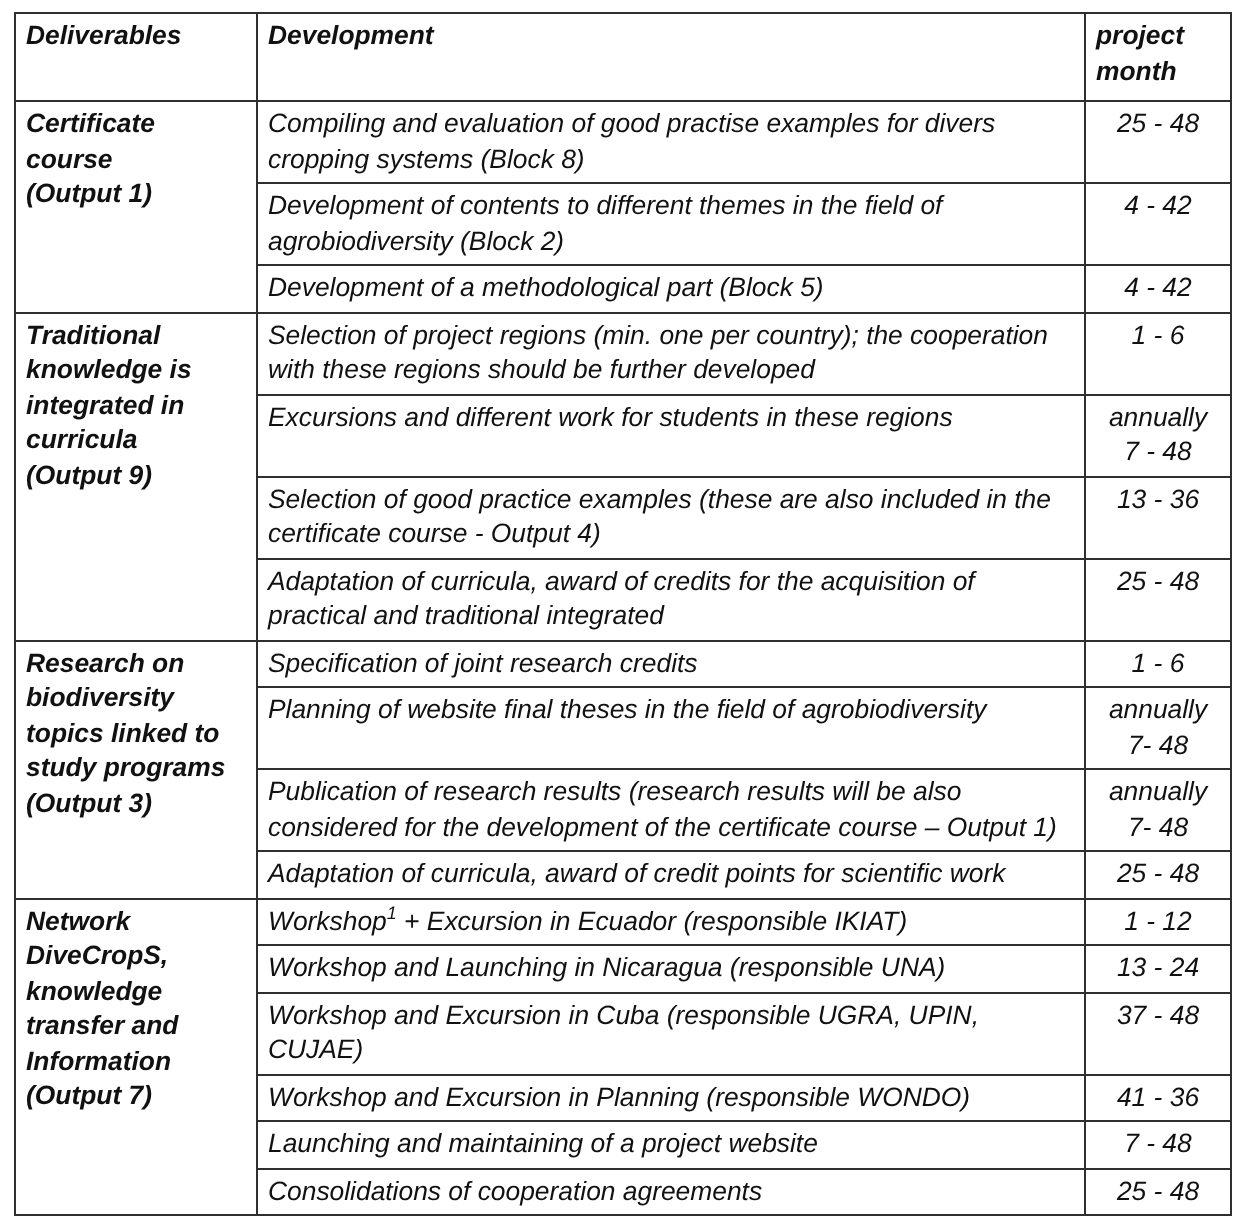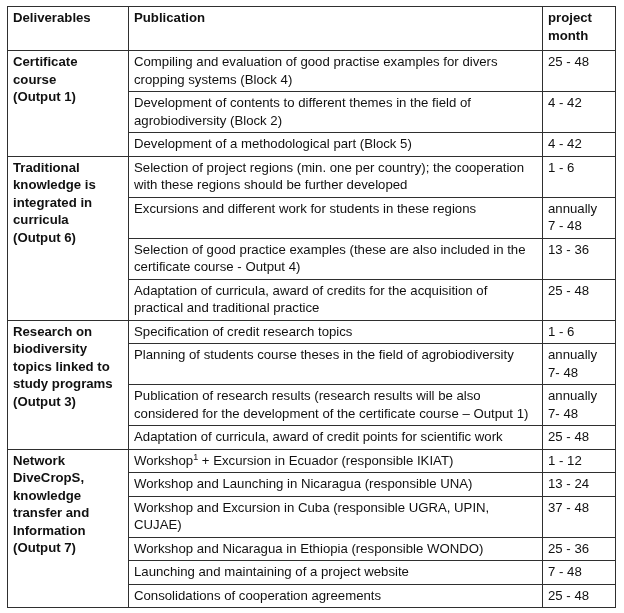--- a/index.html
+++ b/index.html
@@ -11,20 +11,21 @@
     width: 624px;
     height: 613px;
     font-family: "Liberation Sans", sans-serif;
     overflow: hidden;
   }
   .page {
     position: relative;
     width: 521px;
     height: 613px;
     background: #ffffff;
+    font-style: italic;
   }
   table.deliverables {
     position: absolute;
     left: 7px;
     top: 6px;
     width: 608px;
     border-collapse: collapse;
     table-layout: fixed;
     background: #ffffff;
   }
@@ -61,20 +62,21 @@
     font-weight: bold;
     line-height: 20.5px;
     padding-top: 3px;
   }
   td.act {
     background: #ffffff;
   }
   td.month {
     background: #ffffff;
     white-space: pre-line;
+    text-align: center;
   }
   sup {
     font-size: 9px;
     line-height: 0;
     vertical-align: super;
   }
   .nowrapline { white-space: pre-line; }
 </style>
 </head>
 <body>
@@ -82,70 +84,70 @@
 <div class="page">
   <table class="deliverables">
     <colgroup>
       <col class="c-deliv">
       <col class="c-act">
       <col class="c-month">
     </colgroup>
     <thead>
       <tr>
         <th>Deliverables</th>
-        <th>Publication</th>
+        <th>Development</th>
         <th class="month-head nowrapline">project
 month</th>
       </tr>
     </thead>
     <tbody>
 
       <tr>
         <td class="deliv nowrapline" rowspan="3">Certificate course
 (Output 1)</td>
-        <td class="act">Compiling and evaluation of good practise examples for divers cropping systems (Block 4)</td>
+        <td class="act">Compiling and evaluation of good practise examples for divers cropping systems (Block 8)</td>
         <td class="month">25 - 48</td>
       </tr>
       <tr>
         <td class="act">Development of contents to different themes in the field of agrobiodiversity (Block 2)</td>
         <td class="month">4 - 42</td>
       </tr>
       <tr>
         <td class="act">Development of a methodological part (Block 5)</td>
         <td class="month">4 - 42</td>
       </tr>
 
       <tr>
         <td class="deliv nowrapline" rowspan="4">Traditional knowledge is integrated in curricula
-(Output 6)</td>
+(Output 9)</td>
         <td class="act">Selection of project regions (min. one per country); the cooperation with these regions should be further developed</td>
         <td class="month">1 - 6</td>
       </tr>
       <tr>
         <td class="act">Excursions and different work for students in these regions</td>
         <td class="month">annually
 7 - 48</td>
       </tr>
       <tr>
         <td class="act">Selection of good practice examples (these are also included in the certificate course - Output 4)</td>
         <td class="month">13 - 36</td>
       </tr>
       <tr>
-        <td class="act">Adaptation of curricula, award of credits for the acquisition of practical and traditional  practice</td>
+        <td class="act">Adaptation of curricula, award of credits for the acquisition of practical and traditional  integrated</td>
         <td class="month">25 - 48</td>
       </tr>
 
       <tr>
         <td class="deliv nowrapline" rowspan="4">Research on biodiversity topics linked to study programs
 (Output 3)</td>
-        <td class="act">Specification of credit research topics</td>
+        <td class="act">Specification of joint research credits</td>
         <td class="month">1 - 6</td>
       </tr>
       <tr>
-        <td class="act">Planning of students course theses in the field of agrobiodiversity</td>
+        <td class="act">Planning of website final theses in the field of agrobiodiversity</td>
         <td class="month">annually
 7- 48</td>
       </tr>
       <tr>
         <td class="act">Publication of research results (research results will be also considered for the development of the certificate course – Output 1)</td>
         <td class="month">annually
 7- 48</td>
       </tr>
       <tr>
         <td class="act">Adaptation of curricula, award of credit points  for scientific work</td>
@@ -160,22 +162,22 @@
       </tr>
       <tr>
         <td class="act">Workshop and Launching in Nicaragua (responsible UNA)</td>
         <td class="month">13 - 24</td>
       </tr>
       <tr>
         <td class="act">Workshop and Excursion in Cuba (responsible UGRA, UPIN, CUJAE)</td>
         <td class="month">37 - 48</td>
       </tr>
       <tr>
-        <td class="act">Workshop and Nicaragua in Ethiopia (responsible WONDO)</td>
-        <td class="month">25 - 36</td>
+        <td class="act">Workshop and Excursion in Planning (responsible WONDO)</td>
+        <td class="month">41 - 36</td>
       </tr>
       <tr>
         <td class="act">Launching and maintaining of a project website</td>
         <td class="month">7 - 48</td>
       </tr>
       <tr>
         <td class="act">Consolidations of cooperation agreements</td>
         <td class="month">25 - 48</td>
       </tr>
     </tbody>

